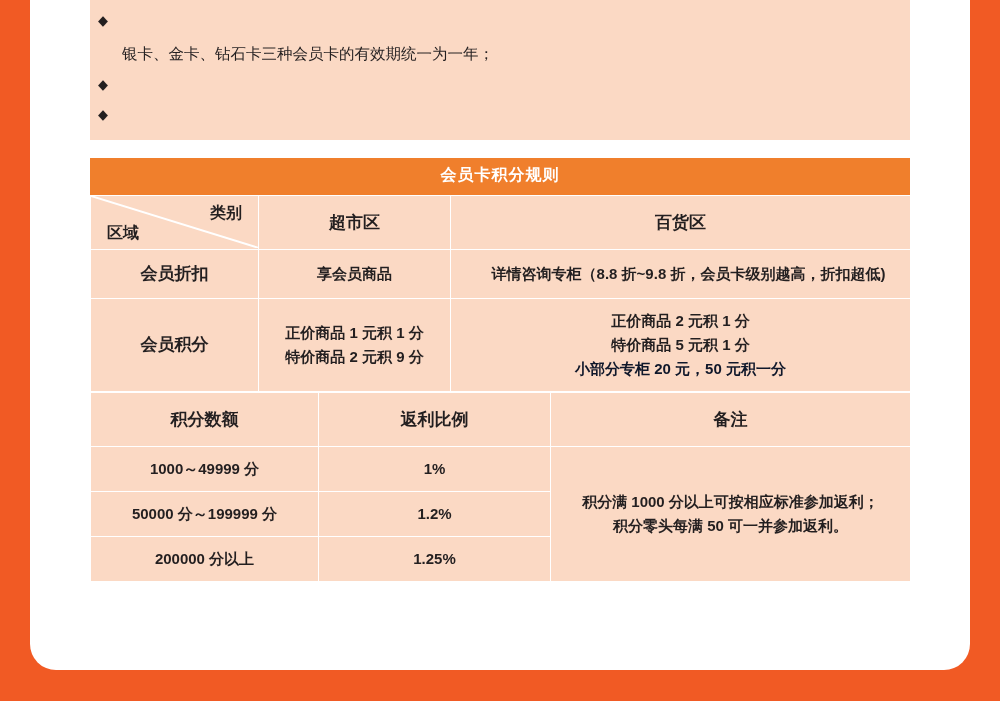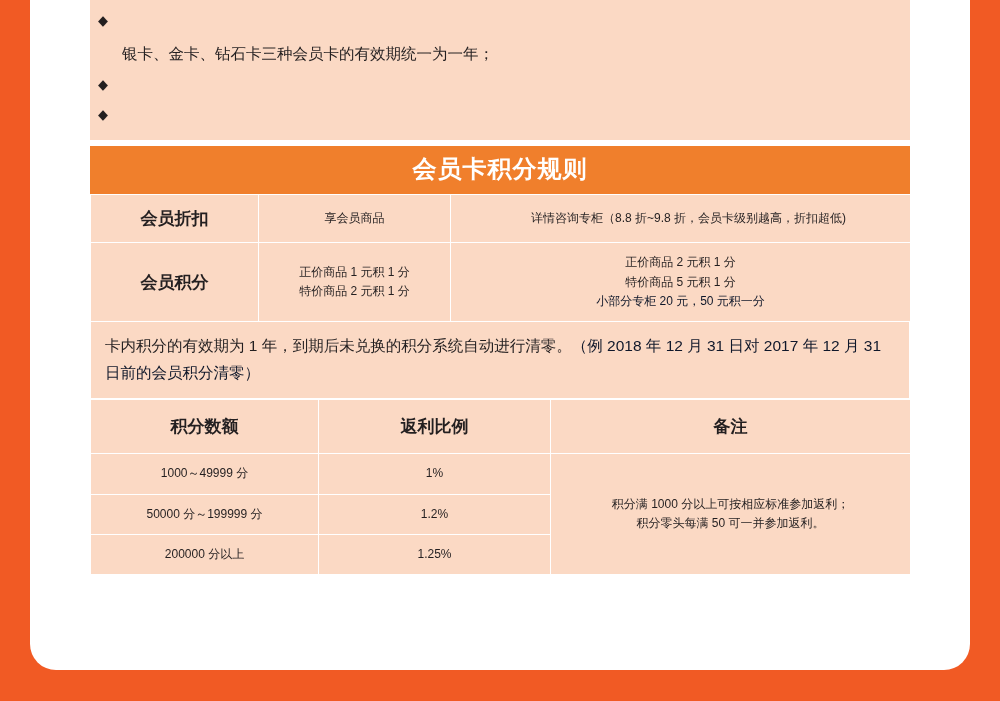--- a/index.html
+++ b/index.html
@@ -56,42 +56,42 @@
   .bullet-text {
     flex: 1 1 auto;
     margin-top: 32px;
   }
 
   
   .section-bar {
     background: #F07F2C;
     color: #ffffff;
     text-align: center;
-    font-size: 24px;
+    font-size: 16px;
     font-weight: bold;
     letter-spacing: 1px;
     padding: 7px 0 9px 0;
-    margin-top: 6px;
+    margin-top: 18px;
     width: 820px;
     box-sizing: border-box;
   }
 
   
   table {
     border-collapse: collapse;
     width: 820px;
     table-layout: fixed;
     background: #FBD9C4;
   }
   table td, table th {
     border: 1px solid #ffffff;
     text-align: center;
-    font-size: 12px;
-    color: #231f20;
-    font-weight: normal;
+    font-size: 15px;
+    color: #231f20;
+    font-weight: bold;
     padding: 10px 6px;
     line-height: 1.6;
   }
   .hdr td, .hdr th {
     font-weight: bold;
     font-size: 17px;
     padding: 13px 6px;
   }
   .rowlabel {
     font-weight: bold;
@@ -161,45 +161,55 @@
 
     <div class="section-bar">会员卡积分规则</div>
 
     <table>
       <colgroup>
         <col style="width:168px">
         <col style="width:192px">
         <col style="width:460px">
       </colgroup>
       <tbody>
+        <tr class="hdr">
+          <td class="corner">
+            <span class="diag">
+              <svg width="168" height="52" viewBox="0 0 168 52" preserveAspectRatio="none">
+                <line x1="0" y1="0" x2="168" y2="52" stroke="#ffffff" stroke-width="2"></line>
+              </svg>
+            </span>
+            <span class="cat">类别</span>
+            <span class="reg">区域</span>
+          </td>
+          <td>超市区</td>
+          <td>百货区</td>
+        </tr>
 
         <tr>
           <td class="rowlabel">会员折扣</td>
           <td>享会员商品</td>
           <td style="padding-left:22px;">详情咨询专柜（8.8 折~9.8 折，会员卡级别越高，折扣超低)</td>
         </tr>
 
         <tr>
           <td class="rowlabel">会员积分</td>
           <td>
             <div>正价商品 1 元积 1 分</div>
-            <div>特价商品 2 元积 1 分</div>
+            <div>特价商品 2 元积 9 分</div>
           </td>
           <td>
             <div>正价商品 2 元积 1 分</div>
             <div>特价商品 5 元积 1 分</div>
             <div class="red">小部分专柜 20 元，50 元积一分</div>
           </td>
         </tr>
       </tbody>
     </table>
 
-    <div class="note">
-      <span>卡内积分的有效期为 1 年，到期后未兑换的积分系统自动进行清零。</span><span class="red">（例 2018 年 12 月 31 日对 2017 年 12 月 31 日前的会员积分清零）</span>
-    </div>
 
 
     <table>
       <colgroup>
         <col style="width:228px">
         <col style="width:232px">
         <col style="width:360px">
       </colgroup>
       <tbody>
         <tr class="hdr">

